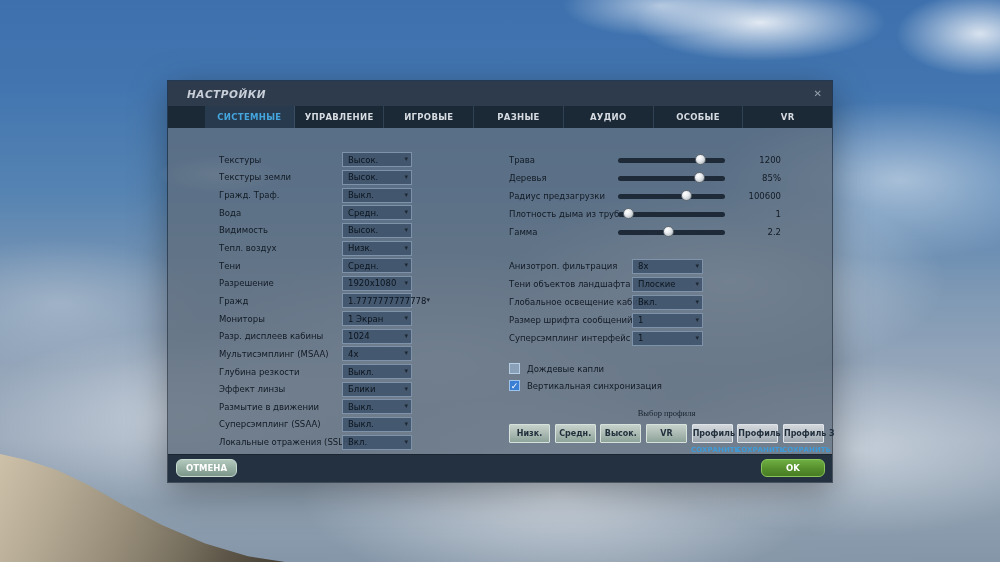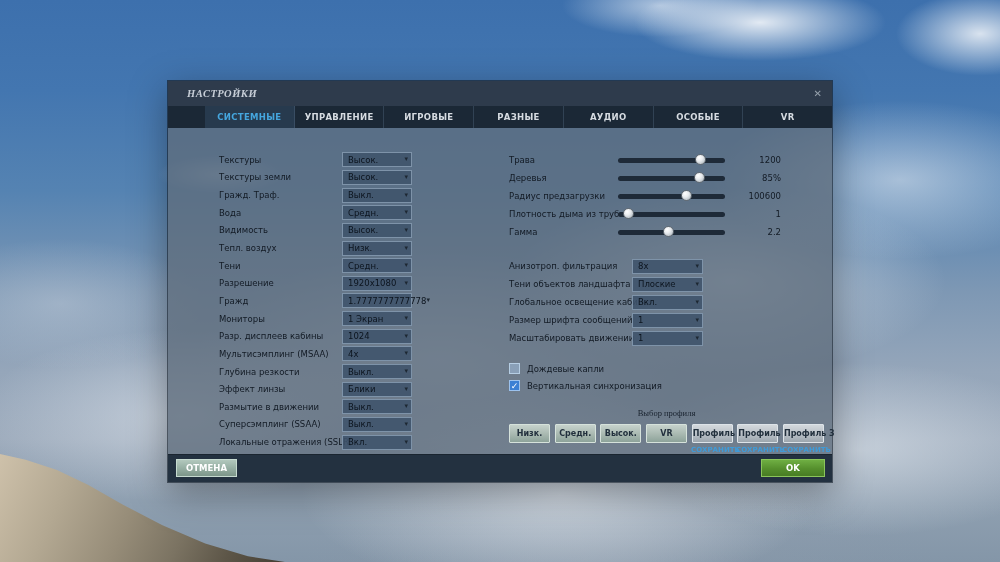--- a/index.html
+++ b/index.html
@@ -25,21 +25,21 @@
       radial-gradient(ellipse 90px 28px at 22% 31%, rgba(255,255,255,0.3), transparent 70%); }
   .rock { position:absolute; left:0; bottom:0; width:285px; height:115px;
     background:linear-gradient(115deg,#cfc2ab 0%,#b3a892 25%,#968c78 48%,#7b7362 66%,#5d5648 82%,#433d33 100%);
     clip-path:polygon(0 6%, 9% 11%, 20% 20%, 31% 33%, 43% 50%, 57% 68%, 72% 84%, 87% 95%, 100% 100%, 0 100%); }
 
   
   .dialog { position:absolute; left:167px; top:80px; width:666px; height:403px;
     border:1px solid rgba(15,24,35,0.65); box-shadow:0 10px 35px rgba(0,0,0,0.35); }
   .titlebar { position:absolute; left:0; top:0; right:0; height:25px; background:#2e3b4c;
     display:flex; align-items:center; justify-content:space-between; padding:0 10px 0 19px; }
-  .title { font-size:10.5px; font-weight:bold; font-style:italic; color:#c7ced7; letter-spacing:0.5px;font-family:Liberation Serif, serif; }
+  .title { font-size:10.5px; font-weight:bold; font-style:italic; color:#c7ced7; letter-spacing:0.5px; }
   .close { font-size:10px; color:#96a1ac; cursor:default; line-height:1; }
   .tabbar { position:absolute; left:0; top:25px; right:0; height:22px; background:#1b2836; display:flex;padding-left:37px; }
   .tab { flex:1; display:flex; align-items:center; justify-content:center; font-size:8.5px; font-weight:bold;
     color:#d7dce2; border-right:1px solid rgba(92,116,140,0.35); letter-spacing:0.3px; }
   .tab:last-child { border-right:none; }
   .tab.active { background:#273a4e; color:#45a6de; }
   .content { position:absolute; left:0; top:47px; right:0; height:328px; background:rgba(93,107,123,0.78); }
   .footer { position:absolute; left:0; bottom:0; right:0; height:28px; background:#233140;
     border-top:1px solid #1a2530; }
 
@@ -75,21 +75,21 @@
   .profile-btns { margin-top:6px; display:flex; justify-content:space-between; }
   .pbtn { width:41px; height:19px; font-size:8px; font-weight:bold; color:#22303d; text-align:center;
     line-height:18px; background:linear-gradient(#c6d2cc 0%, #a8b8b0 55%, #8da39a 100%);
     border:1px solid #d6e2db; border-radius:1px; white-space:nowrap; }
   .pbtn.slot { background:linear-gradient(#d3d8dc 0%, #b8bfc6 55%, #9ca6ae 100%); border-color:#dde3e8; }
   .save-row { position:relative; height:12px; margin-top:3px; }
   .save-link { position:absolute; width:41px; text-align:center; font-size:7px; font-weight:bold; color:#3f9bd8; }
 
   
   .btn { height:18px; font-size:8.5px; font-weight:bold; color:#ffffff; text-align:center; line-height:17px;
-    border-radius:0; }
+    border-radius:6px; }
   .cancel-btn { position:absolute; left:8px; top:4px; width:61px;
     background:linear-gradient(#b2c8bd 0%, #94ada1 55%, #7c9589 100%); border:1px solid #c6dad0; }
   .ok-btn { position:absolute; right:7px; top:4px; width:64px;
     background:linear-gradient(#6fae43 0%, #558f2d 55%, #487c24 100%); border:1px solid #8ac55b; }
 </style>
 </head>
 <body>
 
 <div class="scene">
   <div class="clouds"></div>
@@ -298,21 +298,21 @@
             </span>
         </div>
         <div class="rrow">
           <span class="lbl">Размер шрифта сообщений</span>
           <span class="dd">
               <span class="dd-val">1</span>
               <span class="dd-arrow">▾</span>
             </span>
         </div>
         <div class="rrow">
-          <span class="lbl">Масштабировать движении</span>
+          <span class="lbl">Суперсэмплинг интерфейс</span>
           <span class="dd">
               <span class="dd-val">1</span>
               <span class="dd-arrow">▾</span>
             </span>
         </div>
       </div>
 
       <div class="cbrows">
         <div class="crow">
           <span class="cb"></span>

